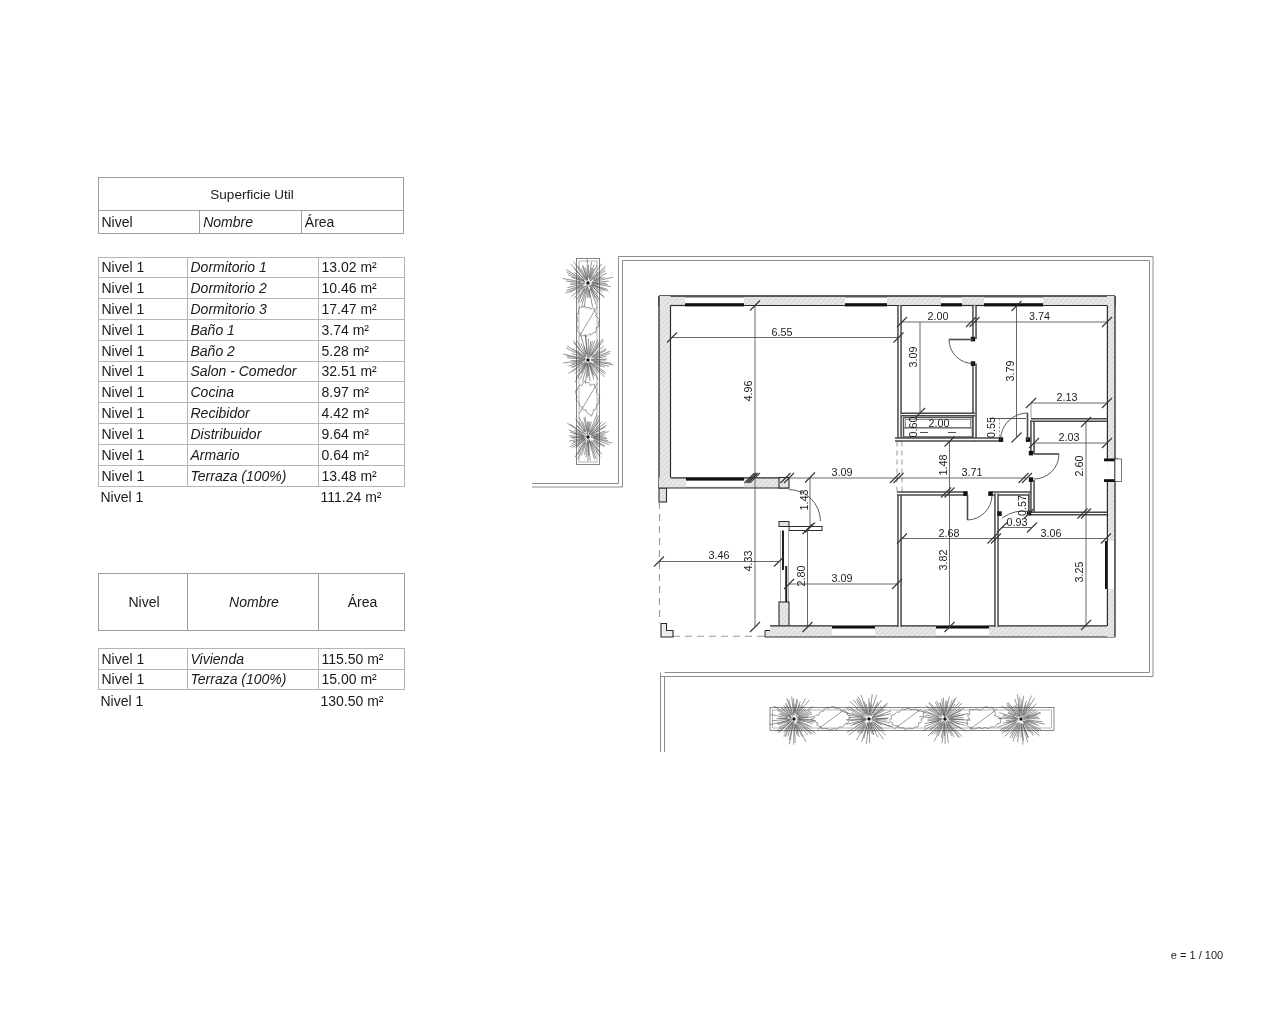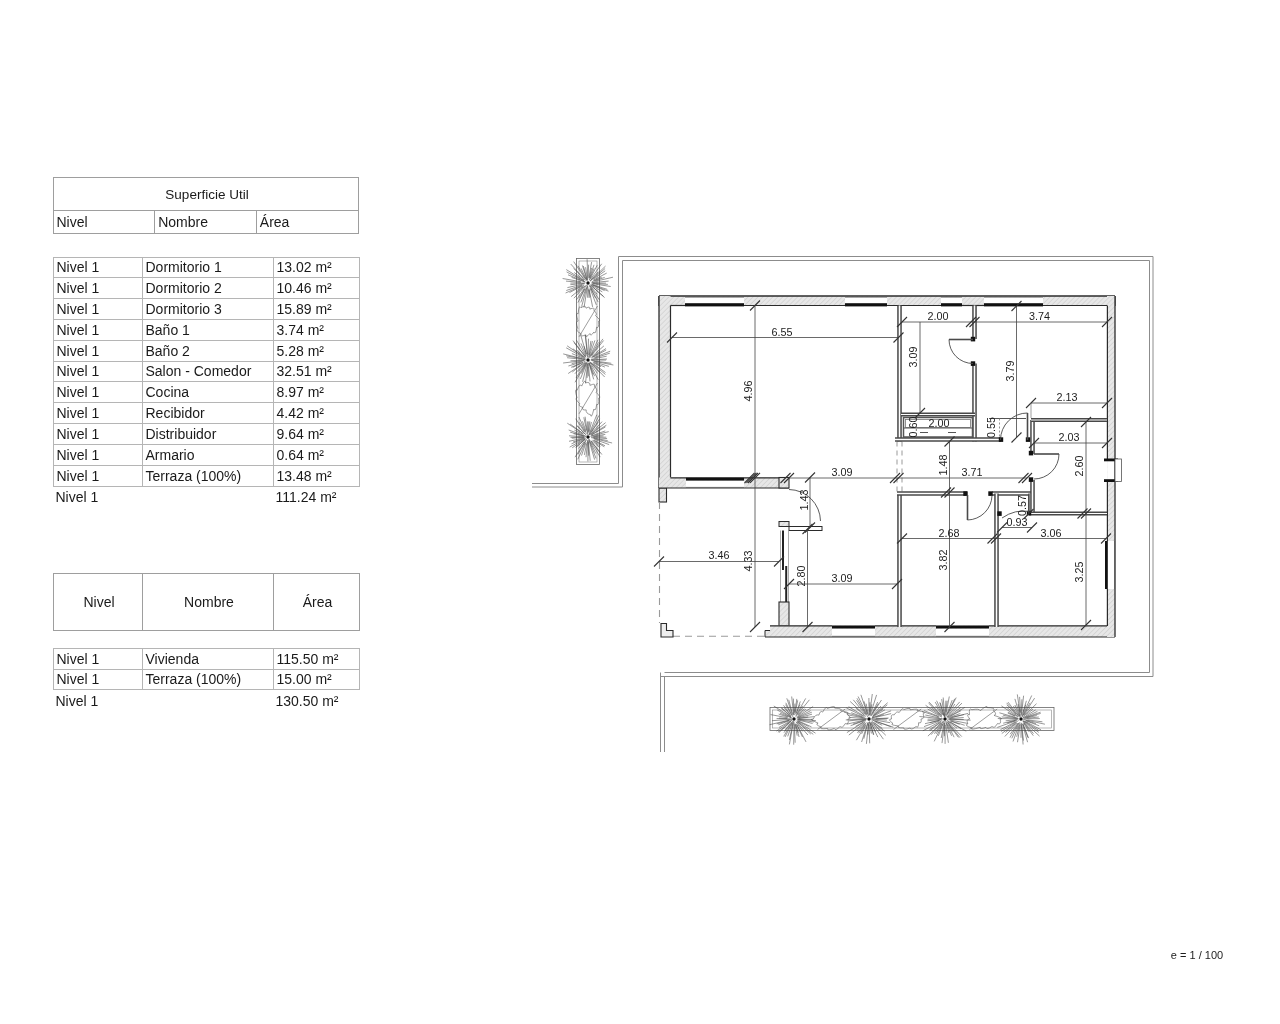--- a/index.html
+++ b/index.html
@@ -1,25 +1,25 @@
 <!DOCTYPE html>
 <html><head>
 <meta charset="utf-8">
 <style>
 html,body{margin:0;padding:0;background:#fff;}
 body{width:1280px;height:1024px;position:relative;overflow:hidden;
 font-family:"Liberation Sans", sans-serif;color:#1a1a1a;}
 .tblwrap{position:absolute;left:52.5px;width:306px;}
-table{border-collapse:collapse;width:100%;table-layout:fixed;}
+table{border-collapse:collapse;width:100%;table-layout:fixed;margin-left:45px;}
 td{font-size:14px;font-weight:normal;padding:0 0 0 3px;text-align:left;
 white-space:nowrap;overflow:visible;box-sizing:border-box;}
 .hdr td{border:1px solid #9e9e9e;}
 .ttl{border:1px solid #9e9e9e;text-align:center;font-size:13.5px;}
 .data td{border:1px solid #b5b5b5;}
-.c1{width:89px;}.c2{width:131px;}.c3{width:86px;}
+.c1{width:89px;}.c2{width:131px;font-style:italic;}.c3{width:86px;}
 .nob td{border:none;}
 </style>
 </head>
 <body>
 
 <div class="tblwrap" style="top:177px">
 
 <table style="height:57px">
 <tbody>
         <tr>
@@ -43,21 +43,21 @@
           <td class="c3">13.02 m²</td>
         </tr>
 <tr>
           <td class="c1">Nivel 1</td>
           <td class="c2">Dormitorio 2</td>
           <td class="c3">10.46 m²</td>
         </tr>
 <tr>
           <td class="c1">Nivel 1</td>
           <td class="c2">Dormitorio 3</td>
-          <td class="c3">15.89 m²</td>
+          <td class="c3">17.47 m²</td>
         </tr>
 <tr>
           <td class="c1">Nivel 1</td>
           <td class="c2">Baño 1</td>
           <td class="c3">3.74 m²</td>
         </tr>
 <tr>
           <td class="c1">Nivel 1</td>
           <td class="c2">Baño 2</td>
           <td class="c3">5.28 m²</td>

